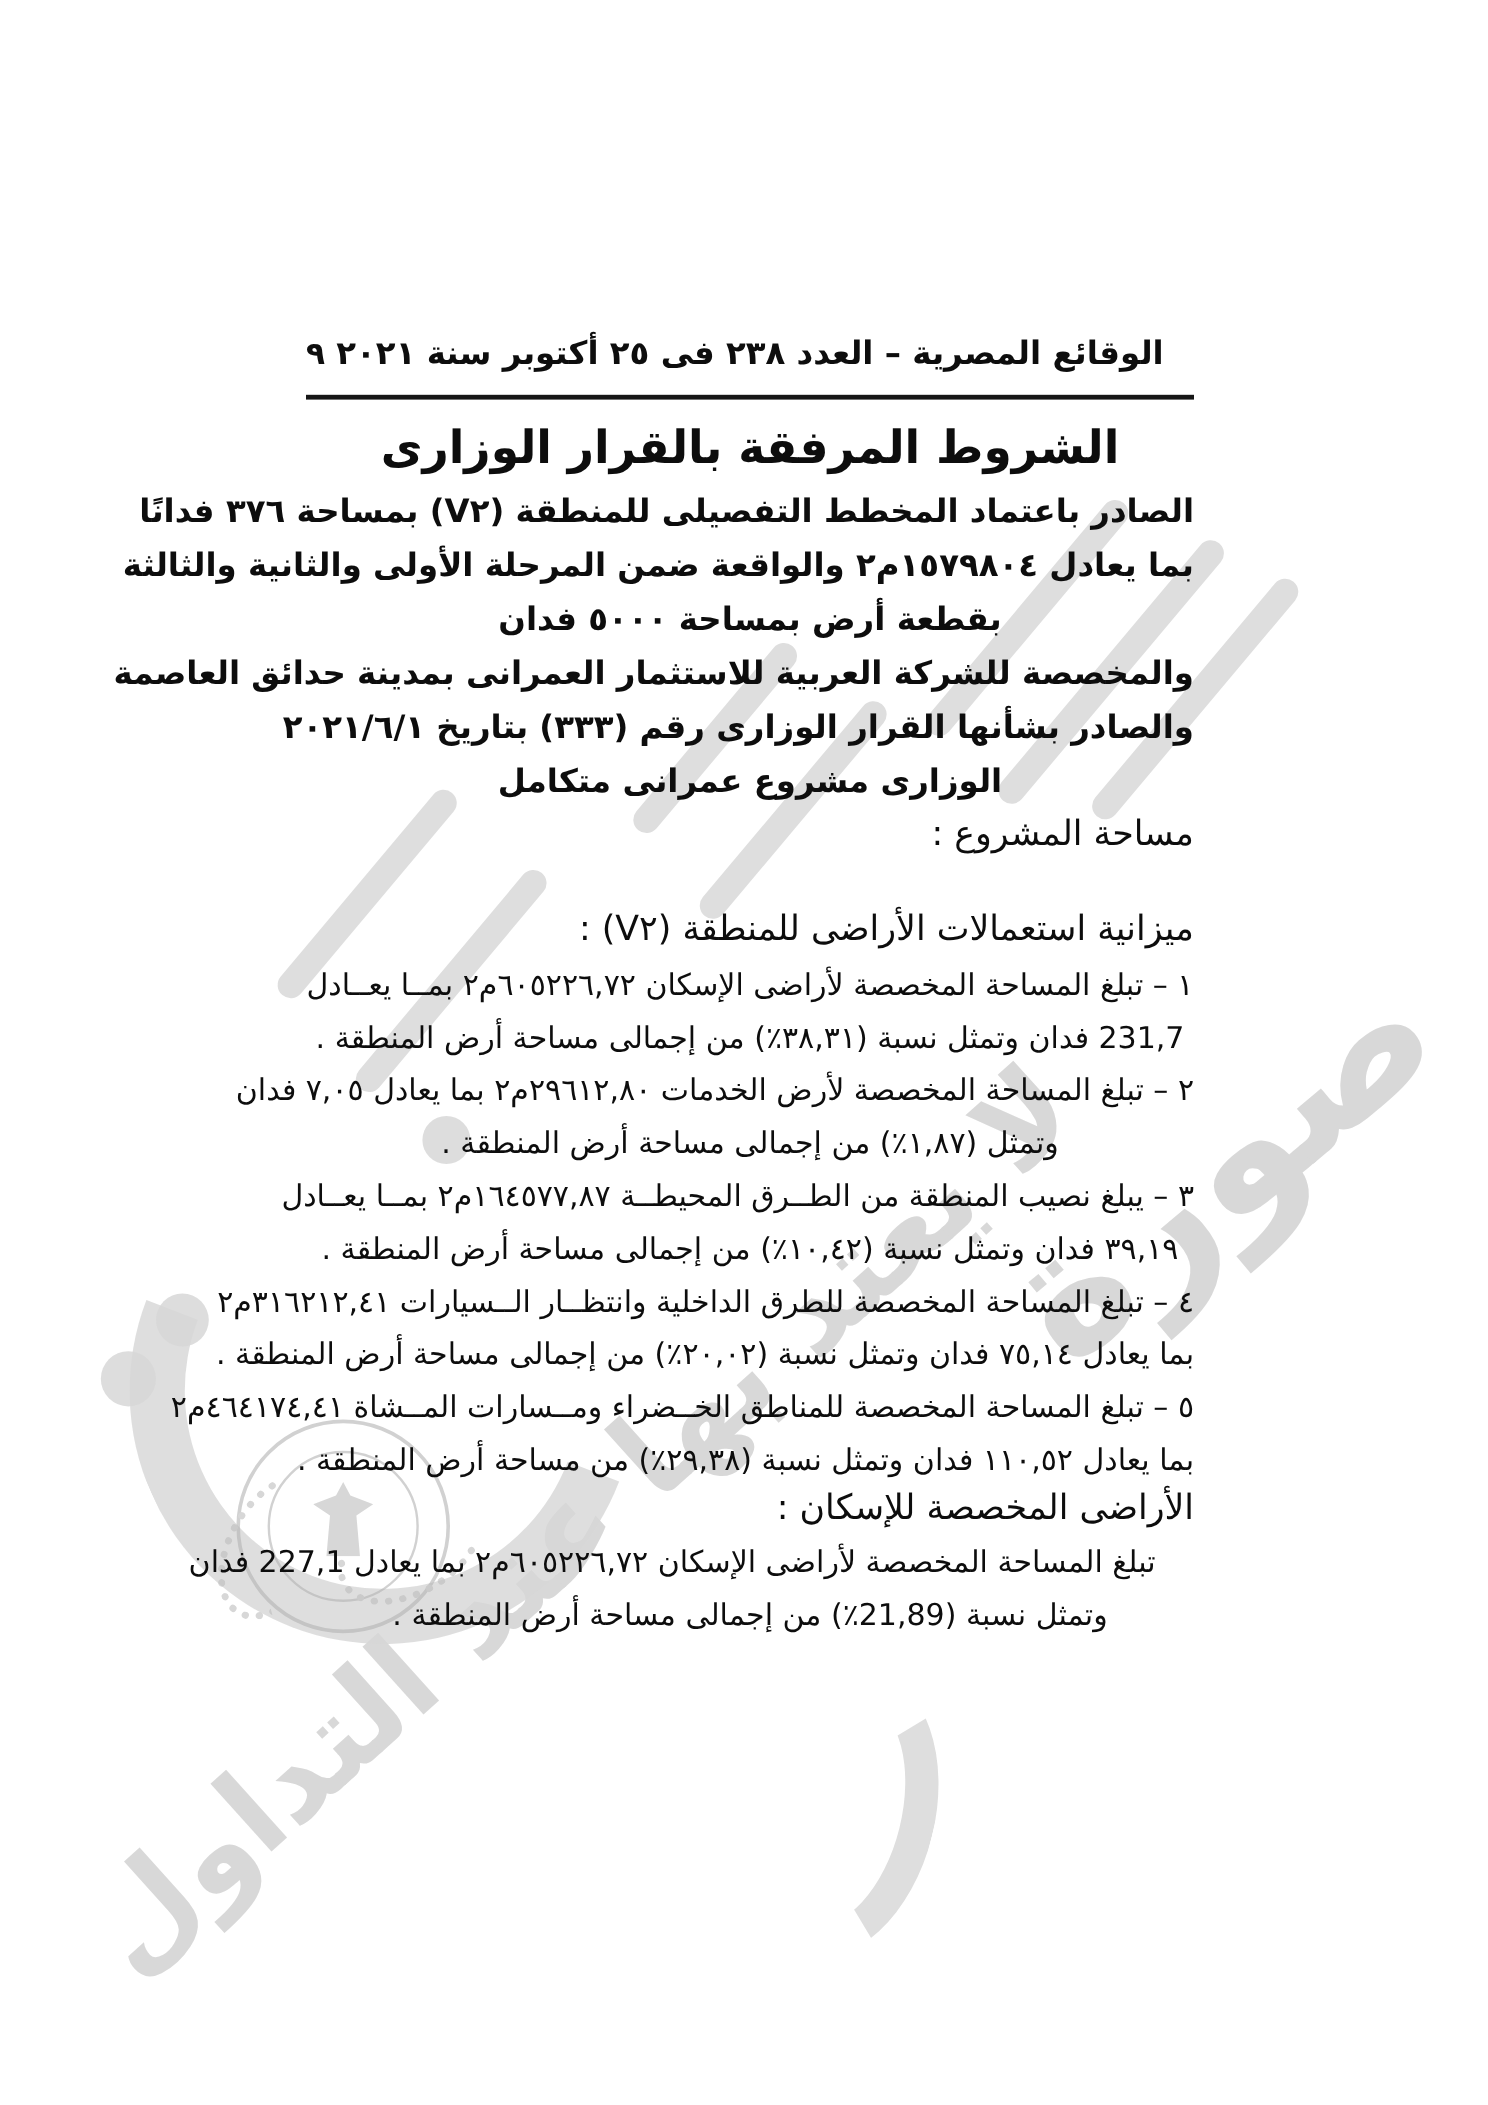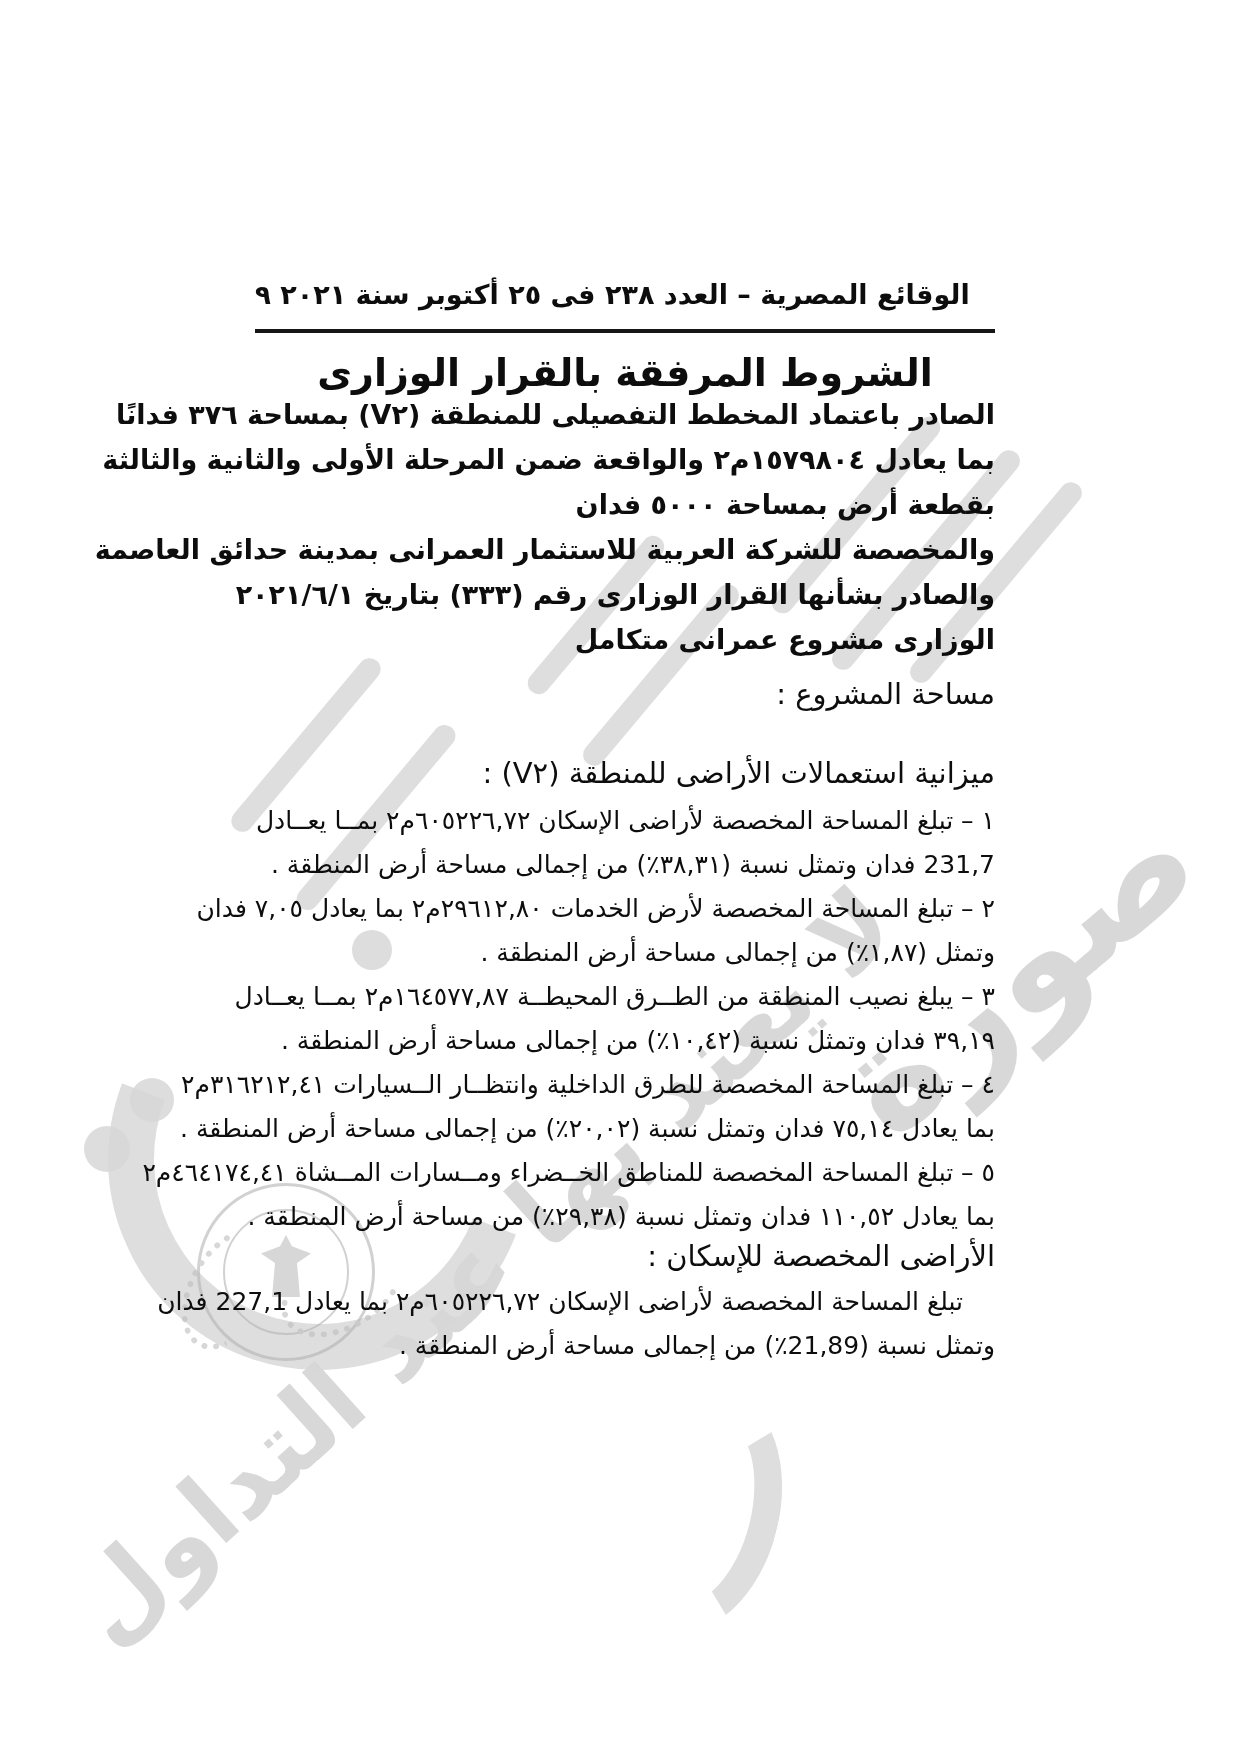--- a/index.html
+++ b/index.html
@@ -52,32 +52,32 @@
   
   .content{position:absolute;inset:0;z-index:1;}
   .abs{position:absolute;left:255px;width:740px;}
   .masthead{top:274px;height:42px;line-height:42px;text-align:center;
     font-size:27px;font-weight:bold;}
   .pageno{position:absolute;right:auto;left:0;top:0;width:60px;text-align:left;
     font-size:26px;font-weight:bold;}
   .rule{top:329px;height:4px;background:#161616;}
   .doc-title{top:350px;height:46px;line-height:46px;text-align:center;
     font-size:38px;font-weight:900;letter-spacing:.5px;}
-  .subtitles{top:392px;line-height:45px;
+  .subtitles{top:404px;line-height:45px;text-align:center;
     font-size:27px;font-weight:bold;}
   .subtitles div{white-space:nowrap;}
   .sec-h{height:45px;line-height:45px;text-align:right;
     font-size:29px;font-weight:400;white-space:nowrap;}
   .h1{top:672px;}
   .h2{top:751px;}
   .h3{top:1234px;}
   .bodyline{line-height:44px;text-align:right;font-size:25px;white-space:nowrap;}
   .p1{top:712px;height:45px;line-height:45px;}
   .indent{padding-right:32px;}
-  .items{top:799px;line-height:44px;font-size:25px;text-align:right;}
+  .items{top:799px;line-height:44px;font-size:25px;text-align:center;}
   .items div{white-space:nowrap;}
   .housing{top:1280px;}
   .closing{top:1366px;line-height:46px;}
 </style>
 </head>
 <body>
 
 <div class="page">
 
   <div class="wm-layer">

